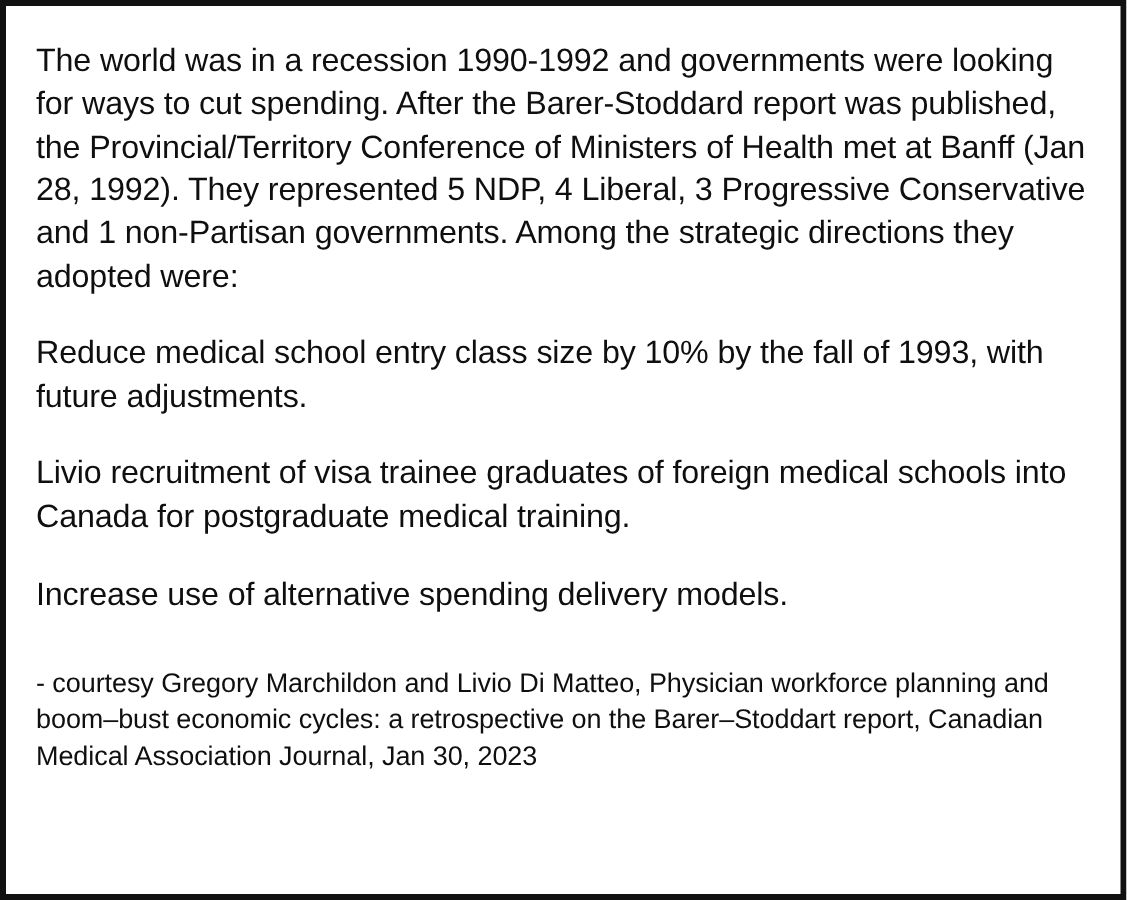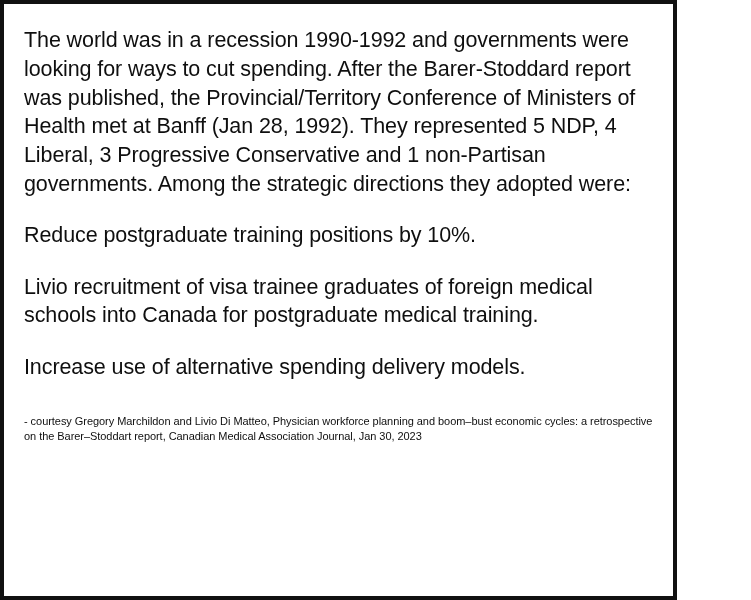--- a/index.html
+++ b/index.html
@@ -9,21 +9,21 @@
   }
   body {
     width: 751px;
     height: 600px;
     font-family: "Liberation Sans", sans-serif;
     color: #0f0f0f;
     overflow: hidden;
   }
   .slide {
     box-sizing: border-box;
-    width: 677px;
+    width: 751px;
     height: 600px;
     border: 4px solid #111111;
     padding: 22px 20px 14px 20px;
     display: flex;
     flex-direction: column;
     justify-content: flex-start;
   }
   .body-text {
     font-size: 21.5px;
     line-height: 1.34;
@@ -33,35 +33,35 @@
   .body-text:last-of-type {
     margin-bottom: 0;
   }
   .para-intro {
     margin-bottom: 22px;
   }
   .para-gap {
     margin-bottom: 23px;
   }
   .credit {
-    font-size: 11px;
+    font-size: 18px;
     line-height: 1.36;
     letter-spacing: -0.05px;
     margin: 12px 0 0 0;
   }
 </style>
 </head>
 <body>
 
 <div class="slide">
 
   <p class="body-text para-intro">The world was in a recession 1990-1992 and governments were looking for ways to cut spending. After the Barer-Stoddard report was published, the Provincial/Territory Conference of Ministers of Health met at Banff (Jan 28, 1992). They represented 5 NDP, 4 Liberal, 3 Progressive Conservative and 1 non-Partisan governments. Among the strategic directions they adopted were:</p>
 
+  <p class="body-text para-gap">Reduce medical school entry class size by 10% by the fall of 1993, with future adjustments.</p>
 
-  <p class="body-text para-gap">Reduce postgraduate training positions by 10%.</p>
 
   <p class="body-text para-gap">Livio recruitment of visa trainee graduates of foreign medical schools into Canada for postgraduate medical training.</p>
 
   <p class="body-text">Increase use of alternative spending delivery models.</p>
 
   <p class="credit">- courtesy Gregory Marchildon and Livio Di Matteo, Physician workforce planning and boom–bust economic cycles: a retrospective on the Barer–Stoddart report, Canadian Medical Association Journal, Jan 30, 2023</p>
 
 </div>
 
 </body></html>

